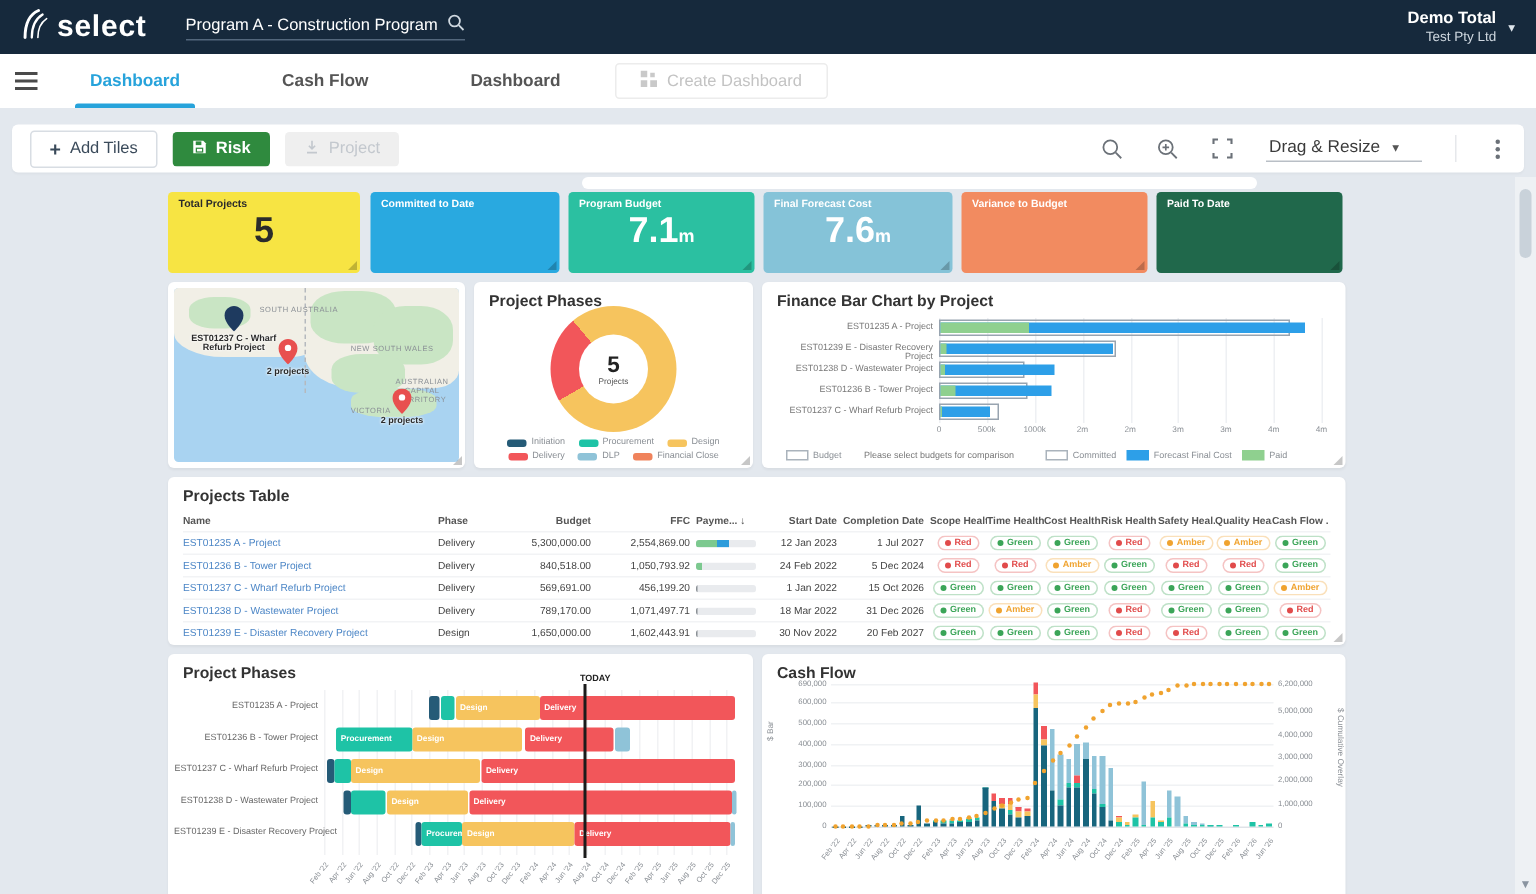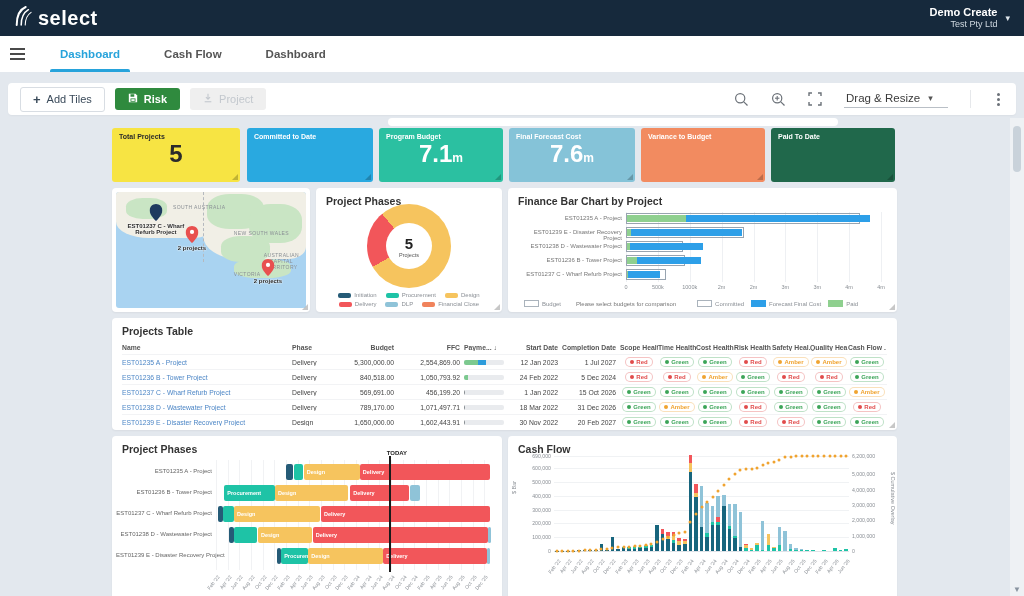--- a/index.html
+++ b/index.html
@@ -15,21 +15,21 @@
   .hdr-user { margin-left:auto; display:flex; align-items:center; gap:8px; color:#fff; cursor:pointer; }
   .hdr-user .names { text-align:right; line-height:1.25; }
   .hdr-user .n1 { font-size:11px; font-weight:bold; }
   .hdr-user .n2 { font-size:9px; color:#cfd8e0; }
   .caret { font-size:9px; color:#dfe6ec; }
 
   
   .tabbar { position:absolute; top:36px; left:0; right:0; height:36px; background:#fff; display:flex; align-items:stretch; z-index:25; }
   .hamburger { width:34px; display:flex; flex-direction:column; justify-content:center; gap:3px; padding-left:10px; cursor:pointer; }
   .hamburger i { display:block; width:15px; height:2px; background:#4a4a4a; }
-  .tabs { display:flex; margin-left:4px; }
+  .tabs { display:flex; margin-left:4px;gap:24px; }
   .tab { padding:0 22px; font-size:11.5px; font-weight:bold; color:#555; display:flex; align-items:center; cursor:pointer; position:relative; }
   .tab.active { color:#27A3DB; }
   .tab.active::after { content:""; position:absolute; left:12px; right:12px; bottom:0; height:3px; background:#27A3DB; border-radius:2px 2px 0 0; }
   .create-dash { margin:6px 0 6px 14px; border:1px solid #ececec; border-radius:3px; background:#fff; color:#c3c3c3; font-size:11px; display:flex; align-items:center; gap:7px; padding:0 16px; cursor:default; }
 
   
   .toolbar { position:absolute; top:83px; left:8px; right:8px; height:32px; background:#fff; border-radius:4px; display:flex; align-items:center; padding:0 12px; z-index:20; box-shadow:0 1px 2px rgba(0,0,0,.04); }
   .btn { display:inline-flex; align-items:center; gap:6px; font-size:11px; border-radius:3px; padding:4px 12px; cursor:pointer; border:1px solid transparent; }
   .btn-add { border-color:#d8dde3; color:#3a4a5a; background:#fff; }
   .btn-add .plus { color:#3a4a5a; font-size:13px; font-weight:bold; }
@@ -136,40 +136,60 @@
   <div class="logo-wrap">
     <span>
       <svg width="18" height="22" viewBox="0 0 20 22" fill="none">
         <path d="M3 21 C3 12 6 4 13 1" stroke="#fff" stroke-width="2.2" stroke-linecap="round"></path>
         <path d="M8 21 C8 13 11 7 16 4" stroke="#fff" stroke-width="1.7" stroke-linecap="round"></path>
         <path d="M12.5 21 C12.5 15 14.5 10 19 7" stroke="#fff" stroke-width="1.2" stroke-linecap="round"></path>
       </svg>
     </span>
     <span class="logo-text">select</span>
   </div>
+  <div class="hdr-search">
+    <span>Program A - Construction Program</span>
+    <span>
+      <svg width="12" height="12" viewBox="0 0 12 12">
+          <circle cx="5" cy="5" r="3.6" stroke="#cfd8e0" stroke-width="1.2" fill="none"></circle>
+          <line x1="7.8" y1="7.8" x2="11" y2="11" stroke="#cfd8e0" stroke-width="1.2"></line>
+        </svg>
+    </span>
+  </div>
   <div class="hdr-user">
     <div class="names">
-      <div class="n1">Demo Create</div>
+      <div class="n1">Demo Total</div>
       <div class="n2">Test Pty Ltd</div>
     </div>
     <span class="caret">▾</span>
   </div>
 </header>
 
 <nav class="tabbar">
   <div class="hamburger">
       <i></i>
       <i></i>
       <i></i>
     </div>
   <div class="tabs" id="tabs">
       <div class="tab active">Dashboard</div>
       <div class="tab">Cash Flow</div>
       <div class="tab">Dashboard</div>
     </div>
+  <button class="create-dash">
+    <span>
+      <svg width="11" height="11" viewBox="0 0 11 11">
+          <rect x="0" y="0" width="4.5" height="4.5" fill="#c9c9c9"></rect>
+          <rect x="6.5" y="1.5" width="3" height="3" fill="#c9c9c9"></rect>
+          <rect x="0" y="6.5" width="4.5" height="4.5" fill="#c9c9c9"></rect>
+          <rect x="6.5" y="6.5" width="4.5" height="4.5" fill="#c9c9c9"></rect>
+        </svg>
+    </span>
+    <span>Create Dashboard</span>
+  </button>
 </nav>
 
 <div class="toolbar">
   <button class="btn btn-add">
     <span class="plus">+</span>
     <span>Add Tiles</span>
   </button>
   <button class="btn btn-save">
     <span>
       <svg width="10" height="10" viewBox="0 0 12 12">

